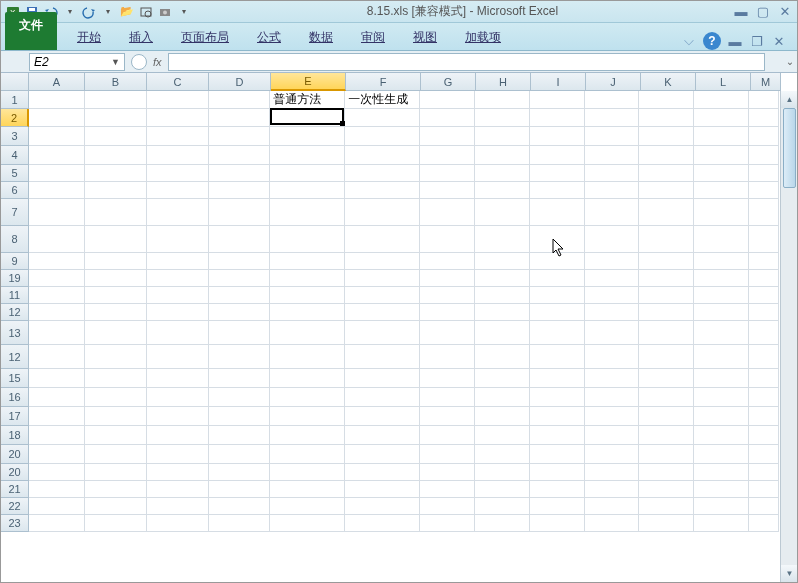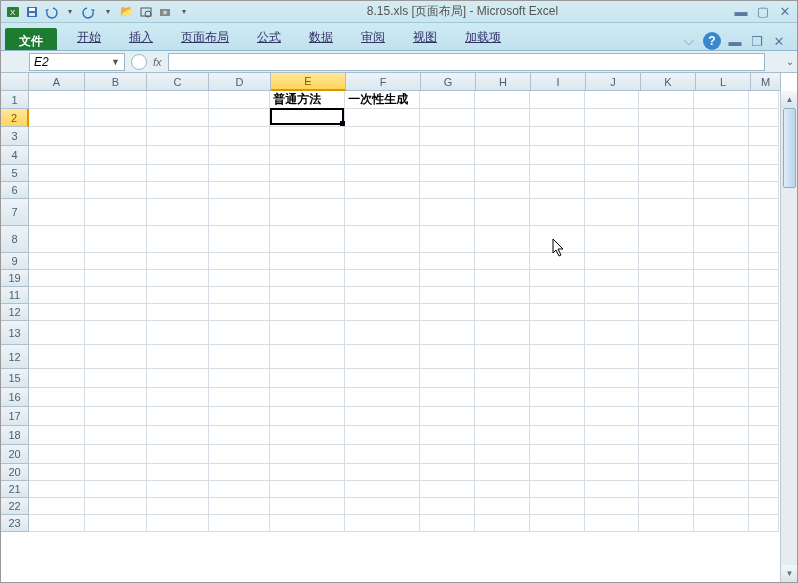--- a/index.html
+++ b/index.html
@@ -8,21 +8,21 @@
 
 .titlebar { height: 22px; background: linear-gradient(#d6ecf3, #c9e5ef); display: flex; align-items: center; padding: 0 4px; border-bottom: 1px solid #a0c8d8; }
 .qat { display: flex; align-items: center; gap: 3px; }
 .qat-icon, .win-icon { width: 16px; height: 16px; display: flex; align-items: center; justify-content: center; font-size: 11px; color: #3b6e22; cursor: default; }
 .title-text { flex: 1; text-align: center; font-size: 12px; color: #555; }
 .win-controls { display: flex; gap: 6px; }
 .win-icon { color: #5a7ba0; font-size: 13px; }
 
 
 .ribbon-tabs { height: 28px; background: linear-gradient(#d0eaf2, #bfe1ee); display: flex; align-items: flex-end; padding: 0 4px; border-bottom: 1px solid #8db8cc; }
-.file-tab { background: #1e7b32; color: #fff; font-size: 12px; padding: 5px 14px 0; border-radius: 2px 2px 0 0; margin-right: 6px; cursor: pointer; font-weight: bold; }
+.file-tab { background: #1e7b32; color: #fff; font-size: 12px; padding: 5px 14px 16px; border-radius: 2px 2px 0 0; margin-right: 6px; cursor: pointer; font-weight: bold; }
 .tab { font-size: 12px; color: #336; padding: 5px 14px 4px; cursor: pointer; text-decoration: underline; }
 .ribbon-right { margin-left: auto; display: flex; align-items: center; gap: 6px; padding-right: 6px; }
 .help-icon { width: 18px; height: 18px; border-radius: 50%; background: #3a87cf; color: #fff; font-size: 12px; display: flex; align-items: center; justify-content: center; font-weight: bold; }
 
 
 .formula-bar { height: 22px; background: #e6eff4; display: flex; align-items: center; border-bottom: 1px solid #a7bccd; font-size: 12px; }
 .name-box { width: 96px; height: 18px; background: #fff; border: 1px solid #9bb7c8; margin-left: 28px; display: flex; align-items: center; padding: 0 4px; }
 .name-box-text { flex: 1; font-style: italic; }
 .name-dd { font-size: 9px; color: #555; }
 .fx-circle { width: 16px; height: 16px; border: 1px solid #9bb7c8; border-radius: 50%; margin: 0 6px; background: #fff; }
@@ -32,21 +32,21 @@
 
 
 .grid-wrap { position: relative; height: calc(583px - 22px - 28px - 22px - 2px); overflow: hidden; background: #fff; }
 .corner { position: absolute; left: 0; top: 0; width: 28px; height: 18px; background: linear-gradient(#eef3f7,#dce7ee); border-right: 1px solid #acc0cf; border-bottom: 1px solid #acc0cf; }
 .col-headers { position: absolute; left: 28px; top: 0; height: 18px; display: flex; }
 .col-h { height: 18px; background: linear-gradient(#eef3f7,#dce7ee); border-right: 1px solid #acc0cf; border-bottom: 1px solid #acc0cf; font-size: 11px; color: #4a6173; display: flex; align-items: center; justify-content: center; }
 .col-h.active { background: linear-gradient(#ffe69a,#ffd55a); color: #7a5b00; border-bottom: 2px solid #d99700; }
 .row-headers { position: absolute; left: 0; top: 18px; width: 28px; }
 .row-h { width: 28px; background: linear-gradient(#eef3f7,#dce7ee); border-right: 1px solid #acc0cf; border-bottom: 1px solid #acc0cf; font-size: 11px; color: #4a6173; display: flex; align-items: center; justify-content: center; }
 .row-h.active { background: linear-gradient(#ffe69a,#ffd55a); color: #7a5b00; border-right: 2px solid #d99700; }
-.cells { position: absolute; left: 28px; top: 18px; right: 18px; bottom: 0; font-weight: bold; }
+.cells { position: absolute; left: 28px; top: 18px; right: 18px; bottom: 0; }
 .cell-row { display: flex; }
 .cell { border-right: 1px solid #d6dde4; border-bottom: 1px solid #d6dde4; font-size: 12px; padding: 1px 3px; overflow: hidden; white-space: nowrap; color: #000; display: flex; align-items: center; }
 .sel-box { position: absolute; border: 2px solid #000; pointer-events: none; }
 .sel-handle { position: absolute; width: 5px; height: 5px; background: #000; right: -3px; bottom: -3px; }
 
 
 .vscroll { position: absolute; right: 0; top: 18px; bottom: 0; width: 17px; background: #e6ecf0; border-left: 1px solid #bcc9d3; }
 .vscroll-btn { width: 17px; height: 17px; background: linear-gradient(#f4f8fb,#d9e4eb); display: flex; align-items: center; justify-content: center; font-size: 8px; color: #5a7385; }
 .vscroll-btn.bottom { position: absolute; bottom: 0; }
 .vthumb { position: absolute; top: 17px; left: 2px; width: 13px; height: 80px; background: linear-gradient(90deg,#dcecf7,#b9d7ea); border: 1px solid #8aaec6; border-radius: 2px; }
@@ -97,21 +97,21 @@
     <span class="qat-icon">
         <svg width="14" height="14">
           <rect x="2" y="4" width="10" height="7" fill="#888"></rect>
           <circle cx="7" cy="7.5" r="2" fill="#ccc"></circle>
         </svg>
       </span>
     <span class="qat-icon" style="font-size:8px;color:#555">▾</span>
   </div>
   <div class="title-text">
     <span>8.15.xls</span>
-    <span>[页面布局]</span>
+    <span>[兼容模式]</span>
     -
     <span>Microsoft Excel</span>
   </div>
   <div class="win-controls">
     <span class="win-icon">▬</span>
     <span class="win-icon">▢</span>
     <span class="win-icon">✕</span>
   </div>
 </div>
 

